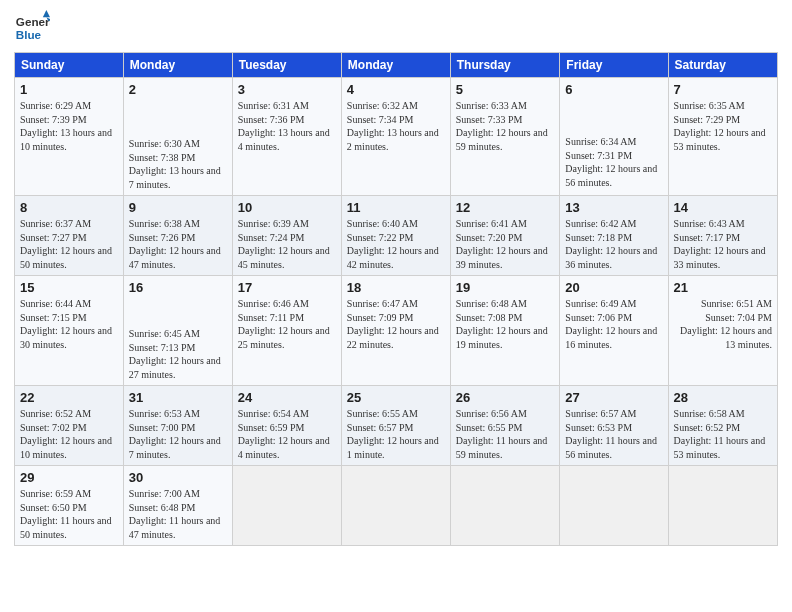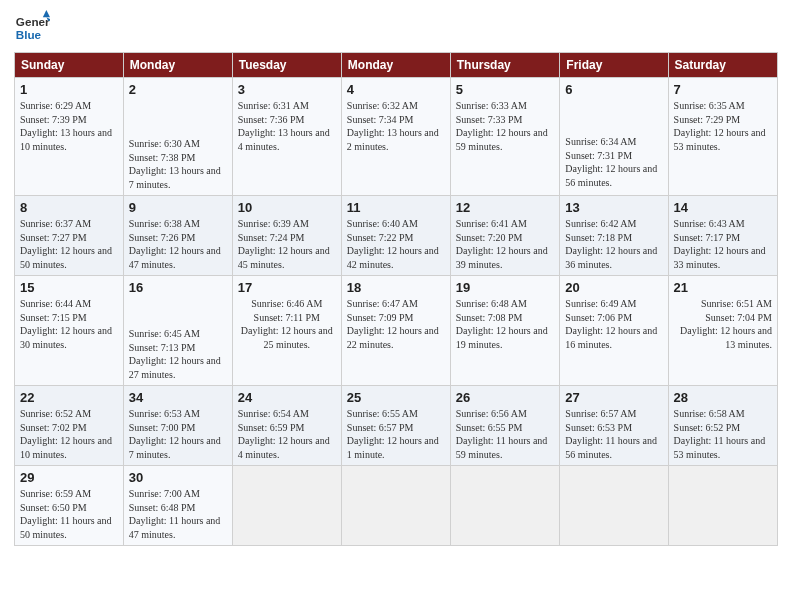--- a/index.html
+++ b/index.html
@@ -43,21 +43,21 @@
     .subtitle {
       font-size: 14px;
       color: #555;
     }
     .calendar {
       width: 100%;
       border-collapse: collapse;
       font-size: 10.5px;
     }
     .calendar thead tr th {
-      background-color: #7f1d1d;
+      background-color: #1d4ed8;
       color: #fff;
       text-align: left;
       padding: 5px 6px;
       font-size: 12px;
       font-weight: bold;
       border: 1px solid #ccc;
     }
     .calendar tbody tr td {
       vertical-align: top;
       padding: 4px 5px;
@@ -220,21 +220,21 @@
 Daylight: 12 hours and 30 minutes.</div>
           </td>
           <td>
             <span class="day-number">16</span>
             <div class="day-detail" style="white-space: pre-line; margin-top: 32px;">Sunrise: 6:45 AM
 Sunset: 7:13 PM
 Daylight: 12 hours and 27 minutes.</div>
           </td>
           <td>
             <span class="day-number">17</span>
-            <div class="day-detail" style="white-space: pre-line; text-align: center;">Sunrise: 6:46 AM
+            <div class="day-detail" style="white-space: pre-line;">Sunrise: 6:46 AM
 Sunset: 7:11 PM
 Daylight: 12 hours and 25 minutes.</div>
           </td>
           <td>
             <span class="day-number">18</span>
             <div class="day-detail" style="white-space: pre-line;">Sunrise: 6:47 AM
 Sunset: 7:09 PM
 Daylight: 12 hours and 22 minutes.</div>
           </td>
           <td>
@@ -257,21 +257,21 @@
           </td>
         </tr>
         <tr>
           <td>
             <span class="day-number">22</span>
             <div class="day-detail" style="white-space: pre-line;">Sunrise: 6:52 AM
 Sunset: 7:02 PM
 Daylight: 12 hours and 10 minutes.</div>
           </td>
           <td>
-            <span class="day-number">34</span>
+            <span class="day-number">31</span>
             <div class="day-detail" style="white-space: pre-line;">Sunrise: 6:53 AM
 Sunset: 7:00 PM
 Daylight: 12 hours and 7 minutes.</div>
           </td>
           <td>
             <span class="day-number">24</span>
             <div class="day-detail" style="white-space: pre-line;">Sunrise: 6:54 AM
 Sunset: 6:59 PM
 Daylight: 12 hours and 4 minutes.</div>
           </td>

